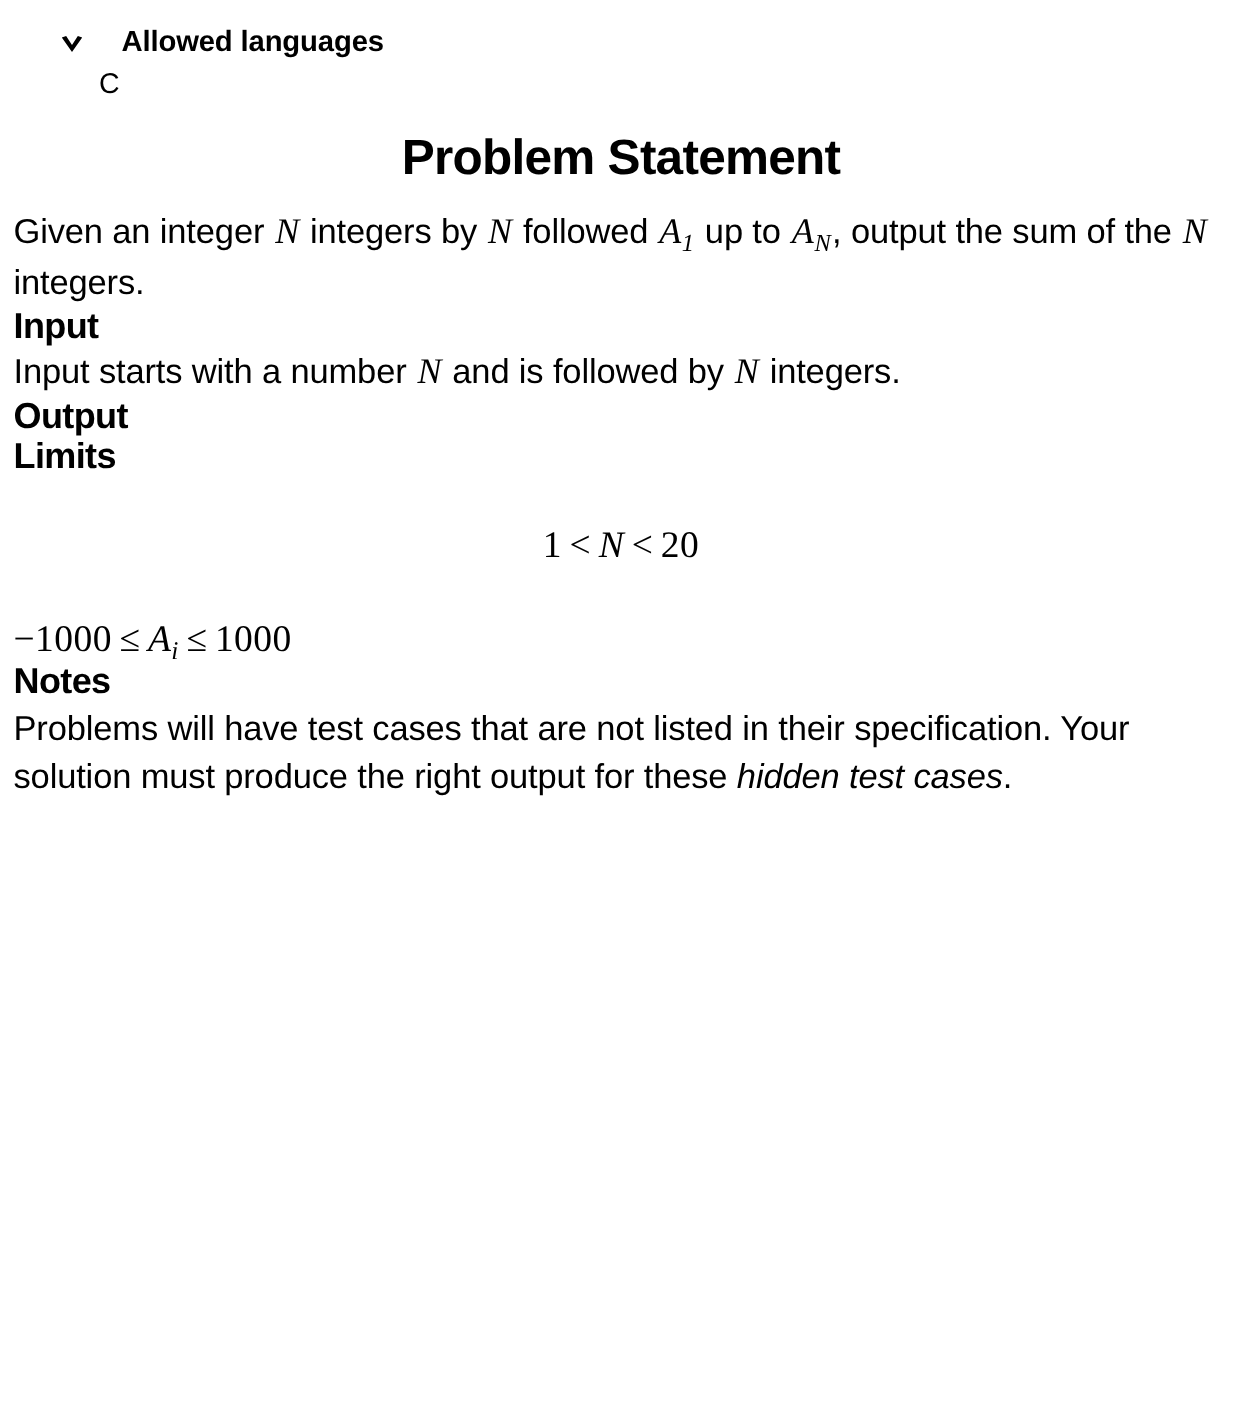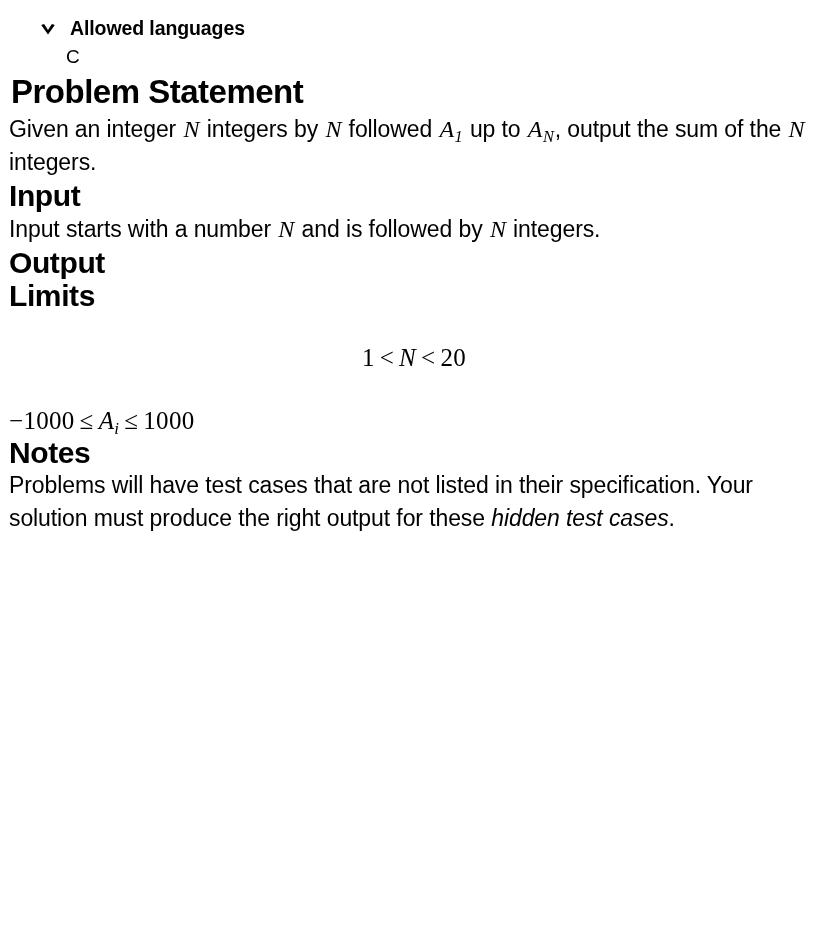--- a/index.html
+++ b/index.html
@@ -24,21 +24,21 @@
   }
 
   
   .lang-block {
     padding-top: 17px;
     padding-left: 29px;
   }
   .lang-summary {
     display: flex;
     align-items: center;
-    gap: 12px;
+    gap: 23px;
     line-height: 1;
   }
   .chevron-icon {
     display: inline-block;
     width: 20px;
     height: 20px;
     flex: 0 0 20px;
     position: relative;
     top: 1px;
   }
@@ -55,25 +55,26 @@
     font-weight: normal;
     line-height: 1.5;
     margin-top: 4px;
   }
 
   
   h1.sec-title {
     font-size: 33px;
     font-weight: bold;
     letter-spacing: -0.5px;
-    margin: 2px;
+    margin: 15px;
     line-height: 1.1;
+    text-align: center;
   }
   h2.sec-title {
-    font-size: 30px;
+    font-size: 24px;
     font-weight: bold;
     letter-spacing: -0.4px;
     margin: 0;
     line-height: 1.1;
   }
 
   .h-problem   { margin-top: 27px; }
   .h-input     { margin-top: 38px; }
   .h-output    { margin-top: 37px; }
   .h-limits    { margin-top: 36px; }

